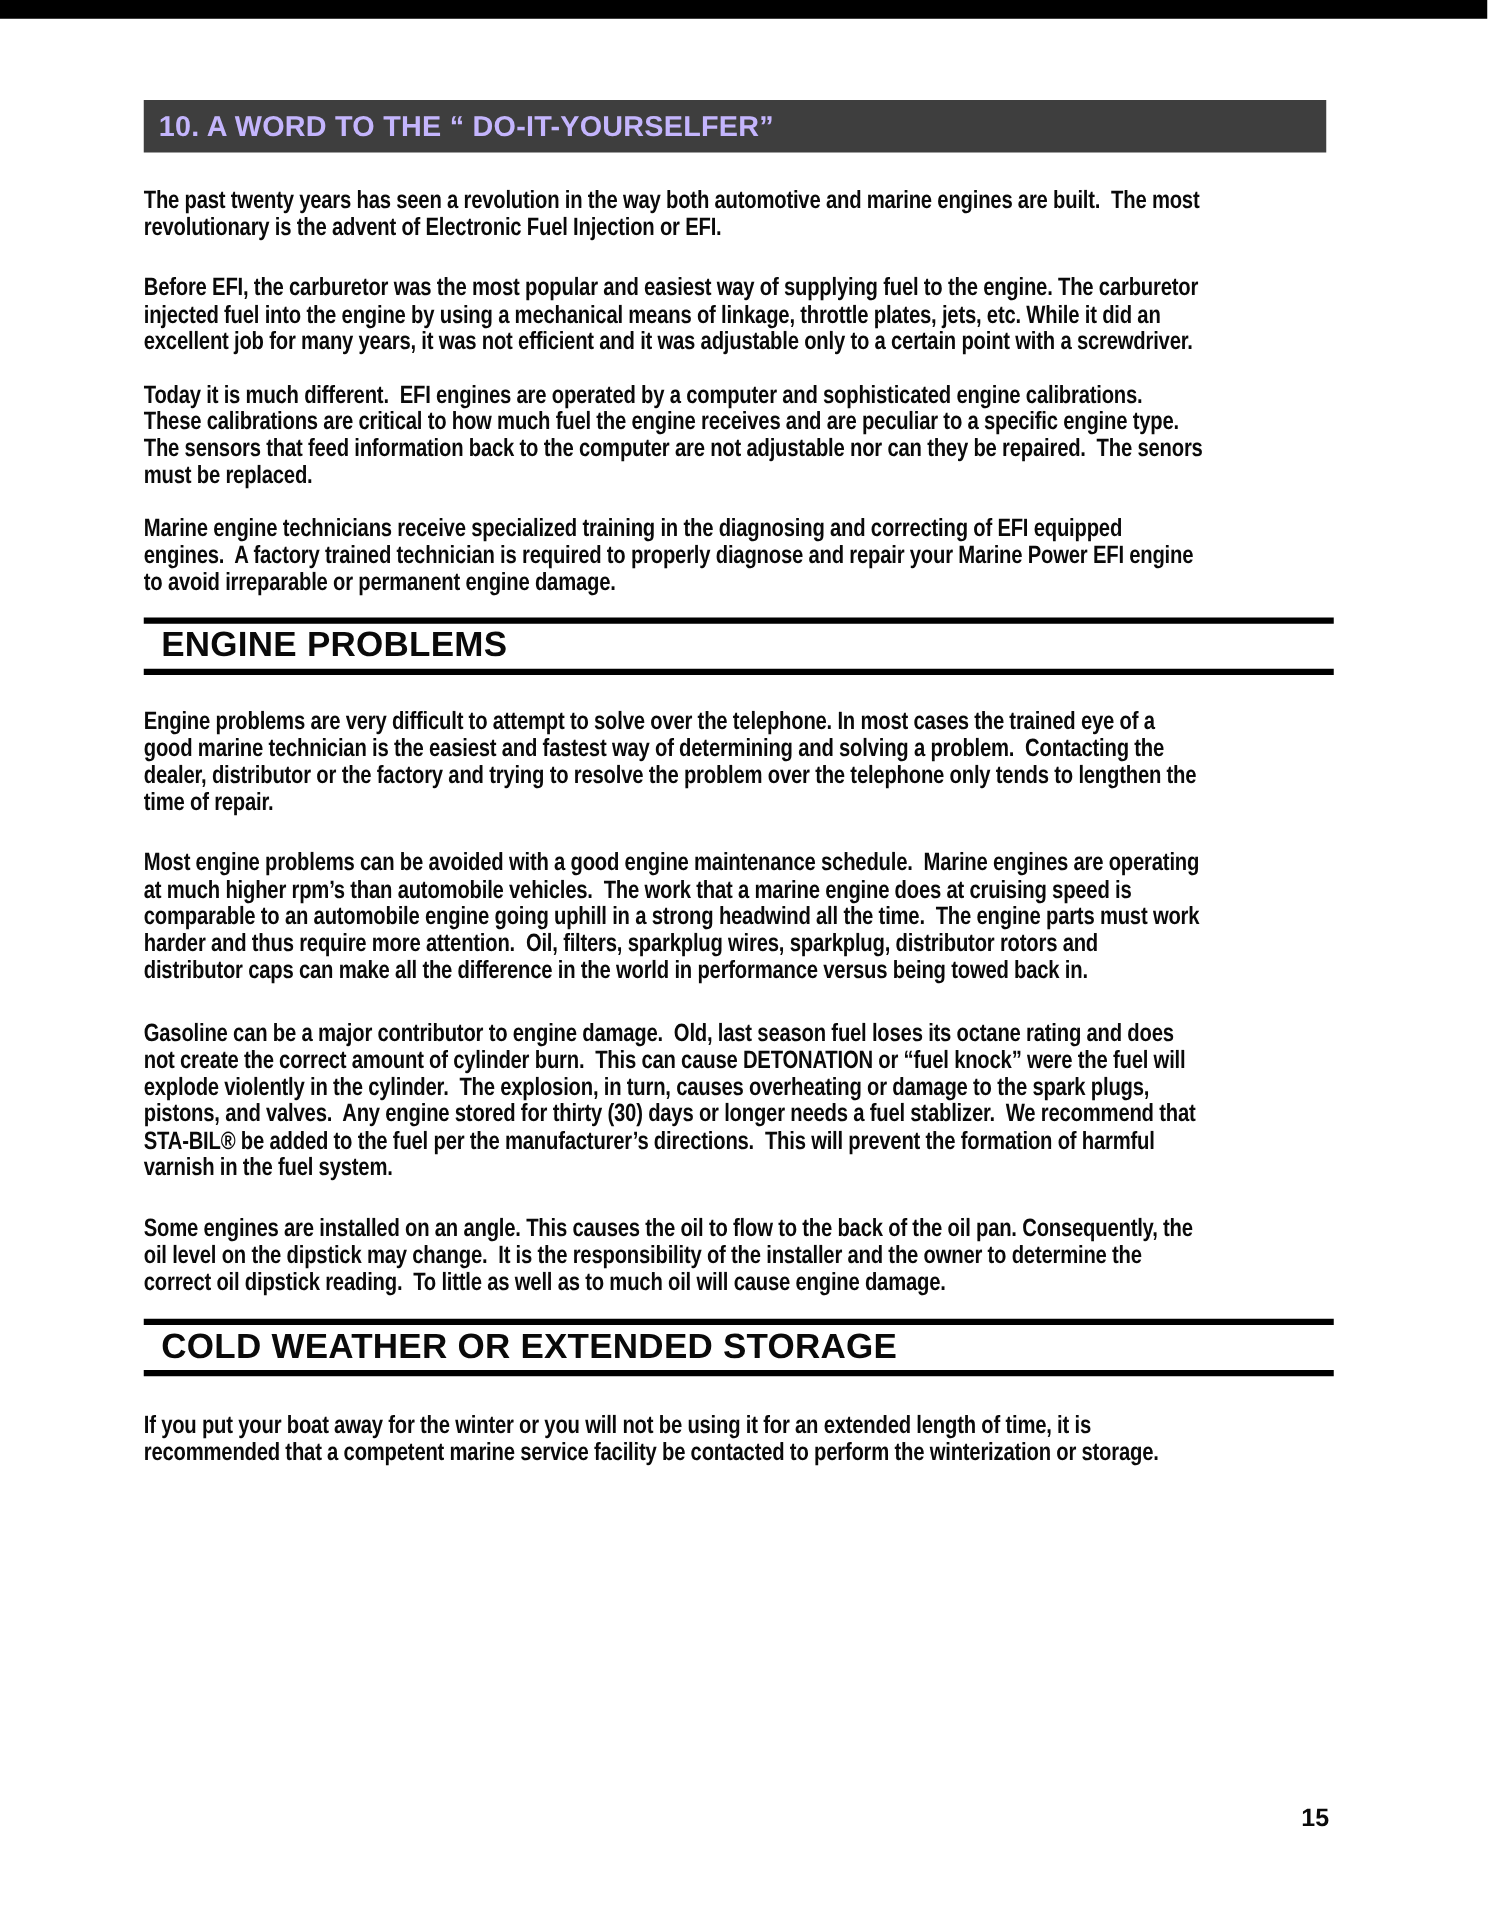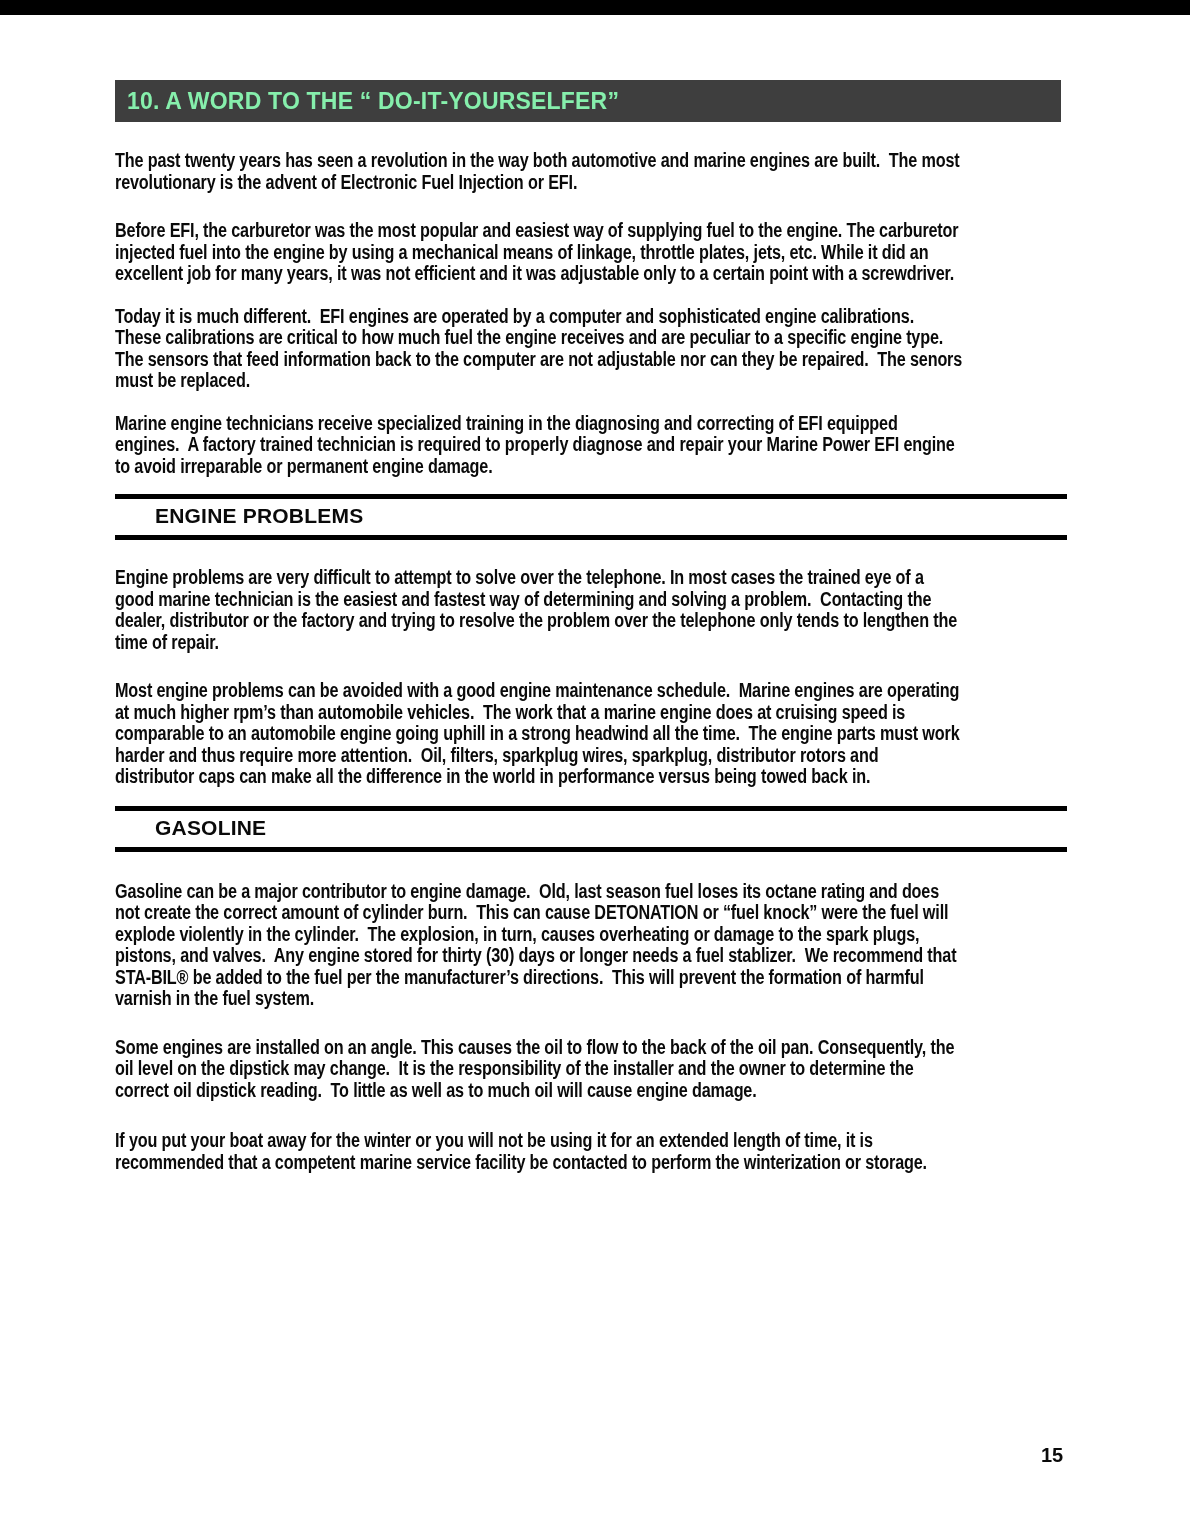--- a/index.html
+++ b/index.html
@@ -16,21 +16,21 @@
     position: absolute; top: 0; left: 0;
     width: 1190px; height: 15px;
     background: #000000;
   }
   .content {
     position: absolute; left: 115px; top: 80px; width: 952px;
   }
   .titlebar {
     width: 946px; height: 42px;
     background: #3e3e3e;
-    color: #86efac;
+    color: #c4b5fd;
     display: flex; align-items: center;
     box-sizing: border-box;
     padding-left: 12px;
     font-size: 23px;
     letter-spacing: 0.2px;
   }
   .para {
     margin: 0;
     font-size: 20px;
     line-height: 21.5px;
@@ -40,25 +40,24 @@
     transform-origin: 0 0;
   }
   .sec {
     border-top: 5px solid #000000;
     border-bottom: 5px solid #000000;
     padding: 2px 0 4px 14px;
     box-sizing: border-box;
     width: 952px;
   }
   .sec-title {
-    font-size: 21px;
+    font-size: 28px;
     line-height: 30px;
     letter-spacing: 0.2px;
     display: inline-block;
-    margin-left: 26px;
   }
   .pagenum {
     position: absolute;
     left: 1041px; top: 1444px;
     font-size: 20px;
     text-align: center;
   }
 </style>
 </head>
 <body>
@@ -91,32 +90,32 @@
 good marine technician is the easiest and fastest way of determining and solving a problem.  Contacting the
 dealer, distributor or the factory and trying to resolve the problem over the telephone only tends to lengthen the
 time of repair.</p>
 
   <p class="para" style="margin-top:27px">Most engine problems can be avoided with a good engine maintenance schedule.  Marine engines are operating
 at much higher rpm’s than automobile vehicles.  The work that a marine engine does at cruising speed is
 comparable to an automobile engine going uphill in a strong headwind all the time.  The engine parts must work
 harder and thus require more attention.  Oil, filters, sparkplug wires, sparkplug, distributor rotors and
 distributor caps can make all the difference in the world in performance versus being towed back in.</p>
 
-  <div class="sec" style="margin-top:18px">
-    <span class="sec-title">GASOLINE</span>
-  </div>
   <p class="para" style="margin-top:29px">Gasoline can be a major contributor to engine damage.  Old, last season fuel loses its octane rating and does
 not create the correct amount of cylinder burn.  This can cause DETONATION or “fuel knock” were the fuel will
 explode violently in the cylinder.  The explosion, in turn, causes overheating or damage to the spark plugs,
 pistons, and valves.  Any engine stored for thirty (30) days or longer needs a fuel stablizer.  We recommend that
 STA-BIL® be added to the fuel per the manufacturer’s directions.  This will prevent the formation of harmful
 varnish in the fuel system.</p>
 
   <p class="para" style="margin-top:27px">Some engines are installed on an angle. This causes the oil to flow to the back of the oil pan. Consequently, the
 oil level on the dipstick may change.  It is the responsibility of the installer and the owner to determine the
 correct oil dipstick reading.  To little as well as to much oil will cause engine damage.</p>
 
+  <div class="sec" style="margin-top:18px">
+    <span class="sec-title">COLD WEATHER OR EXTENDED STORAGE</span>
+  </div>
   <p class="para" style="margin-top:29px">If you put your boat away for the winter or you will not be using it for an extended length of time, it is
 recommended that a competent marine service facility be contacted to perform the winterization or storage.</p>
 
 </div>
 
 <div class="pagenum">15</div>
 
 </body></html>

